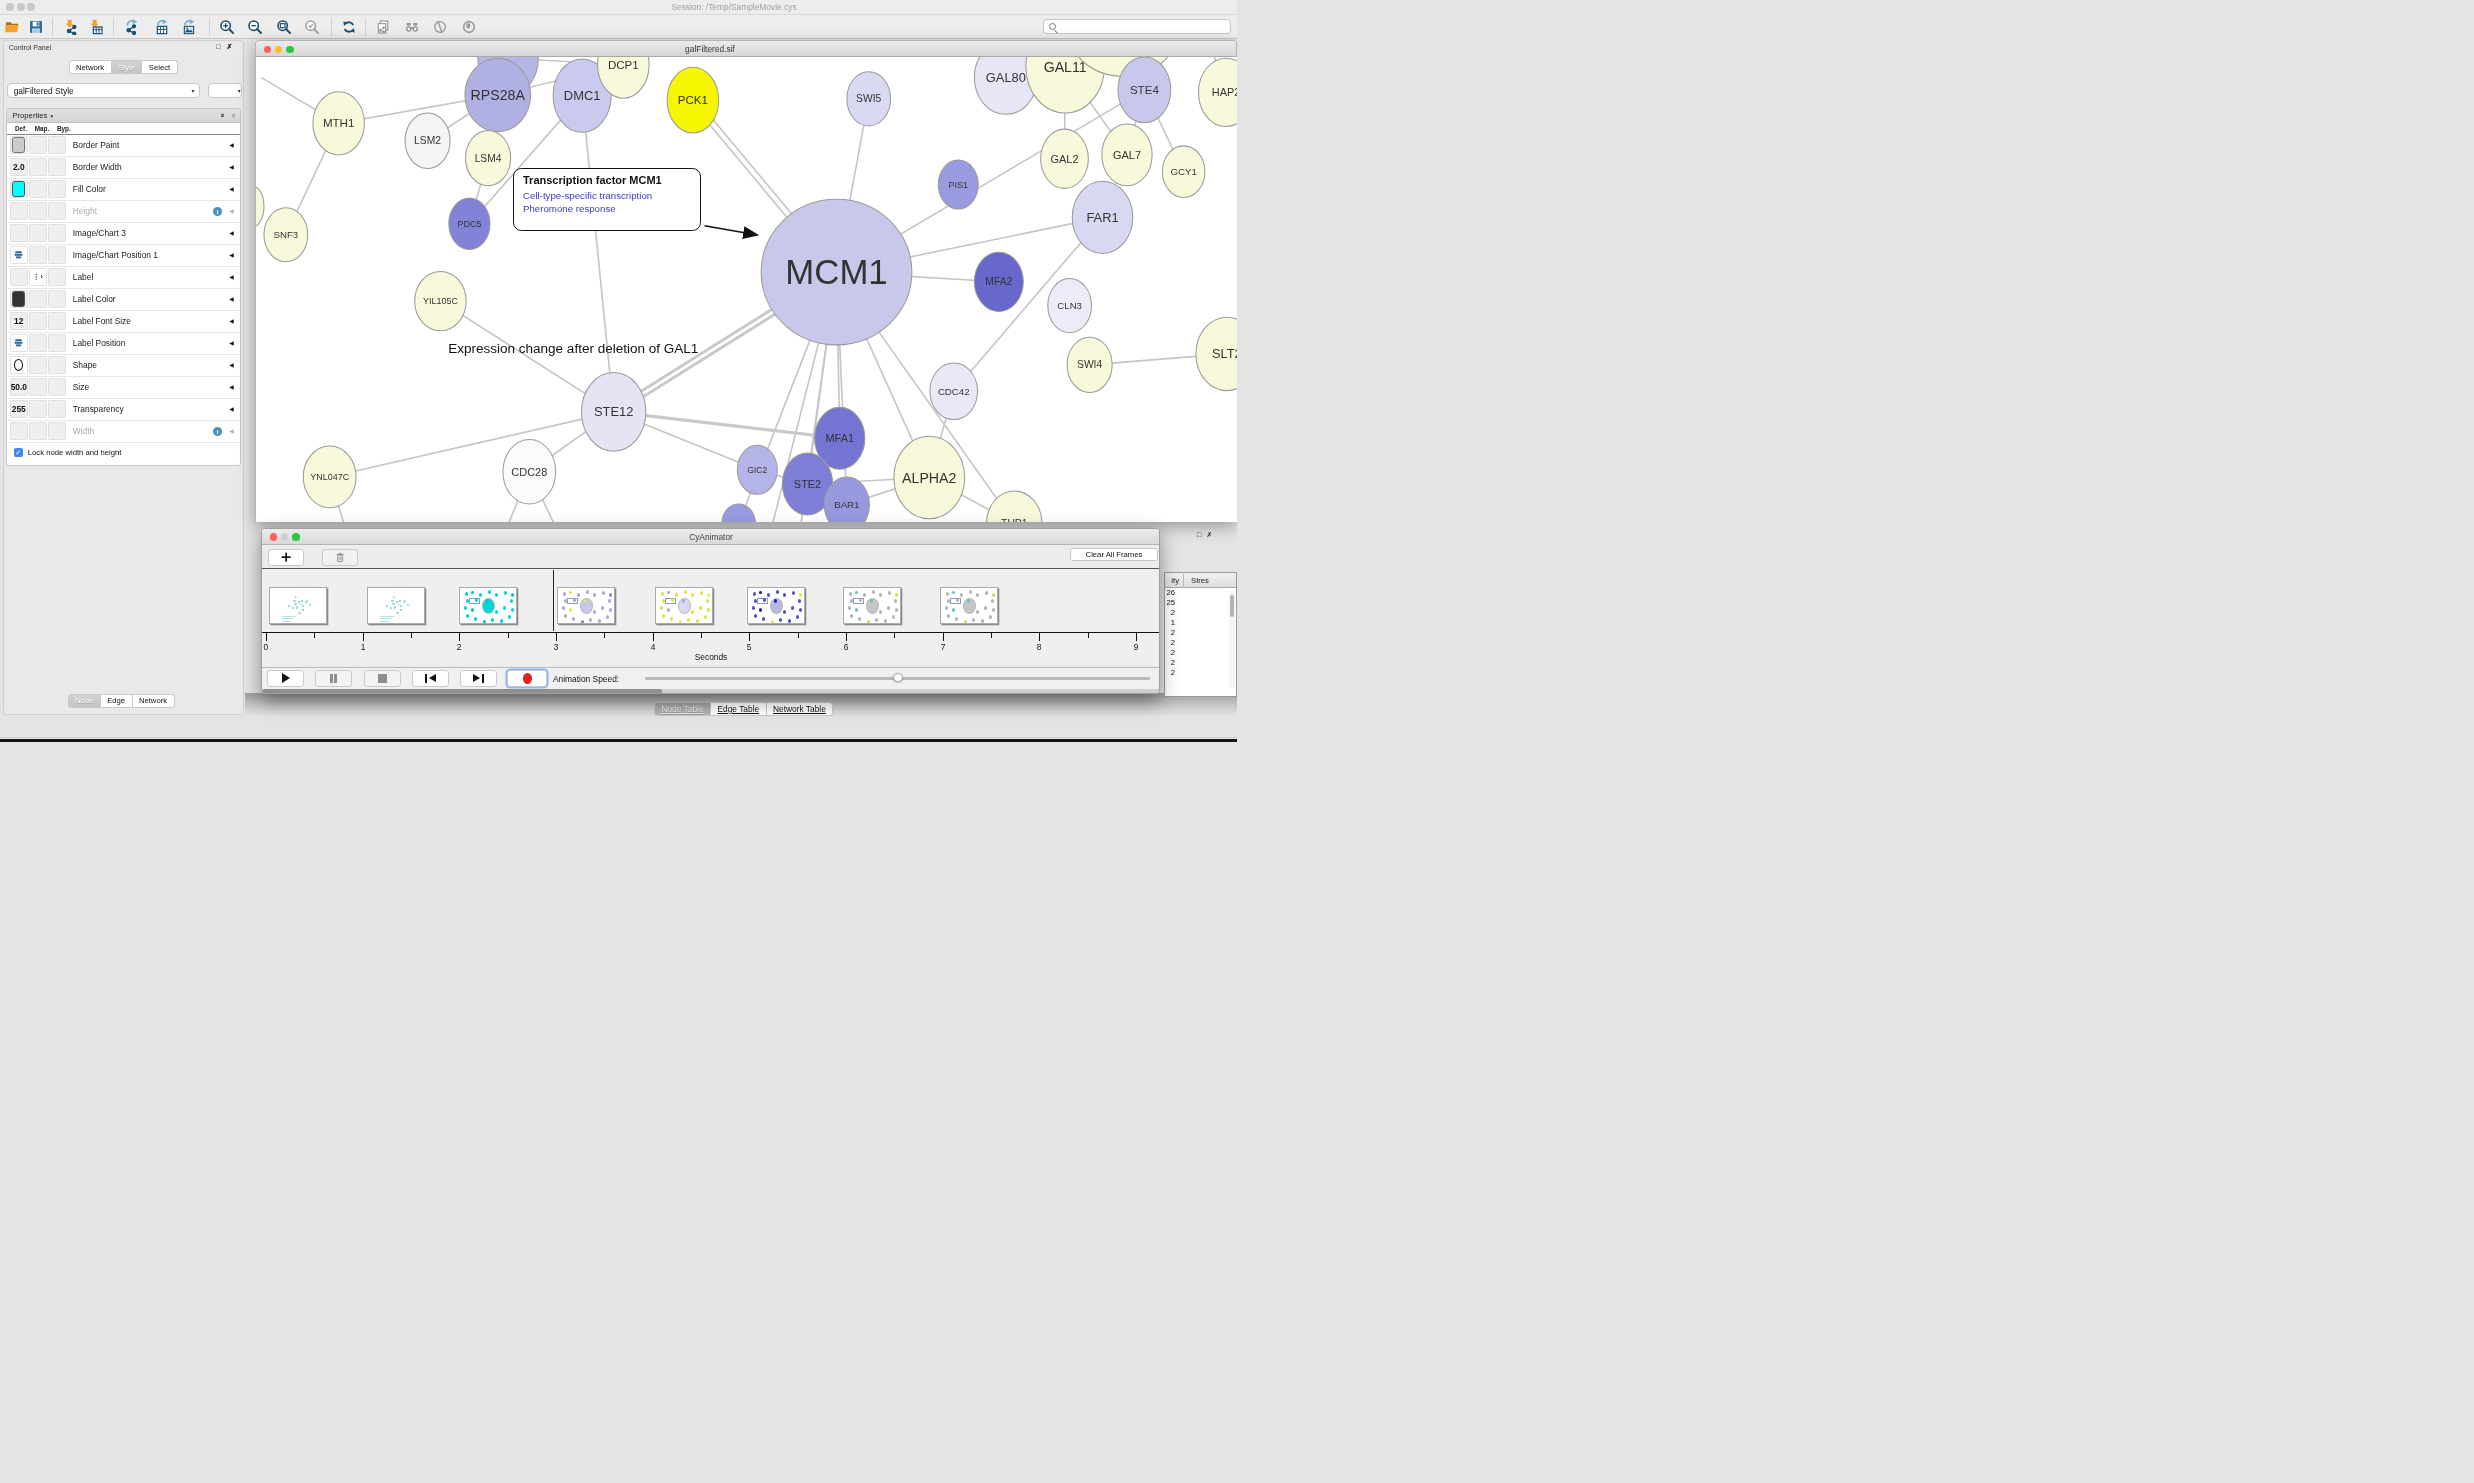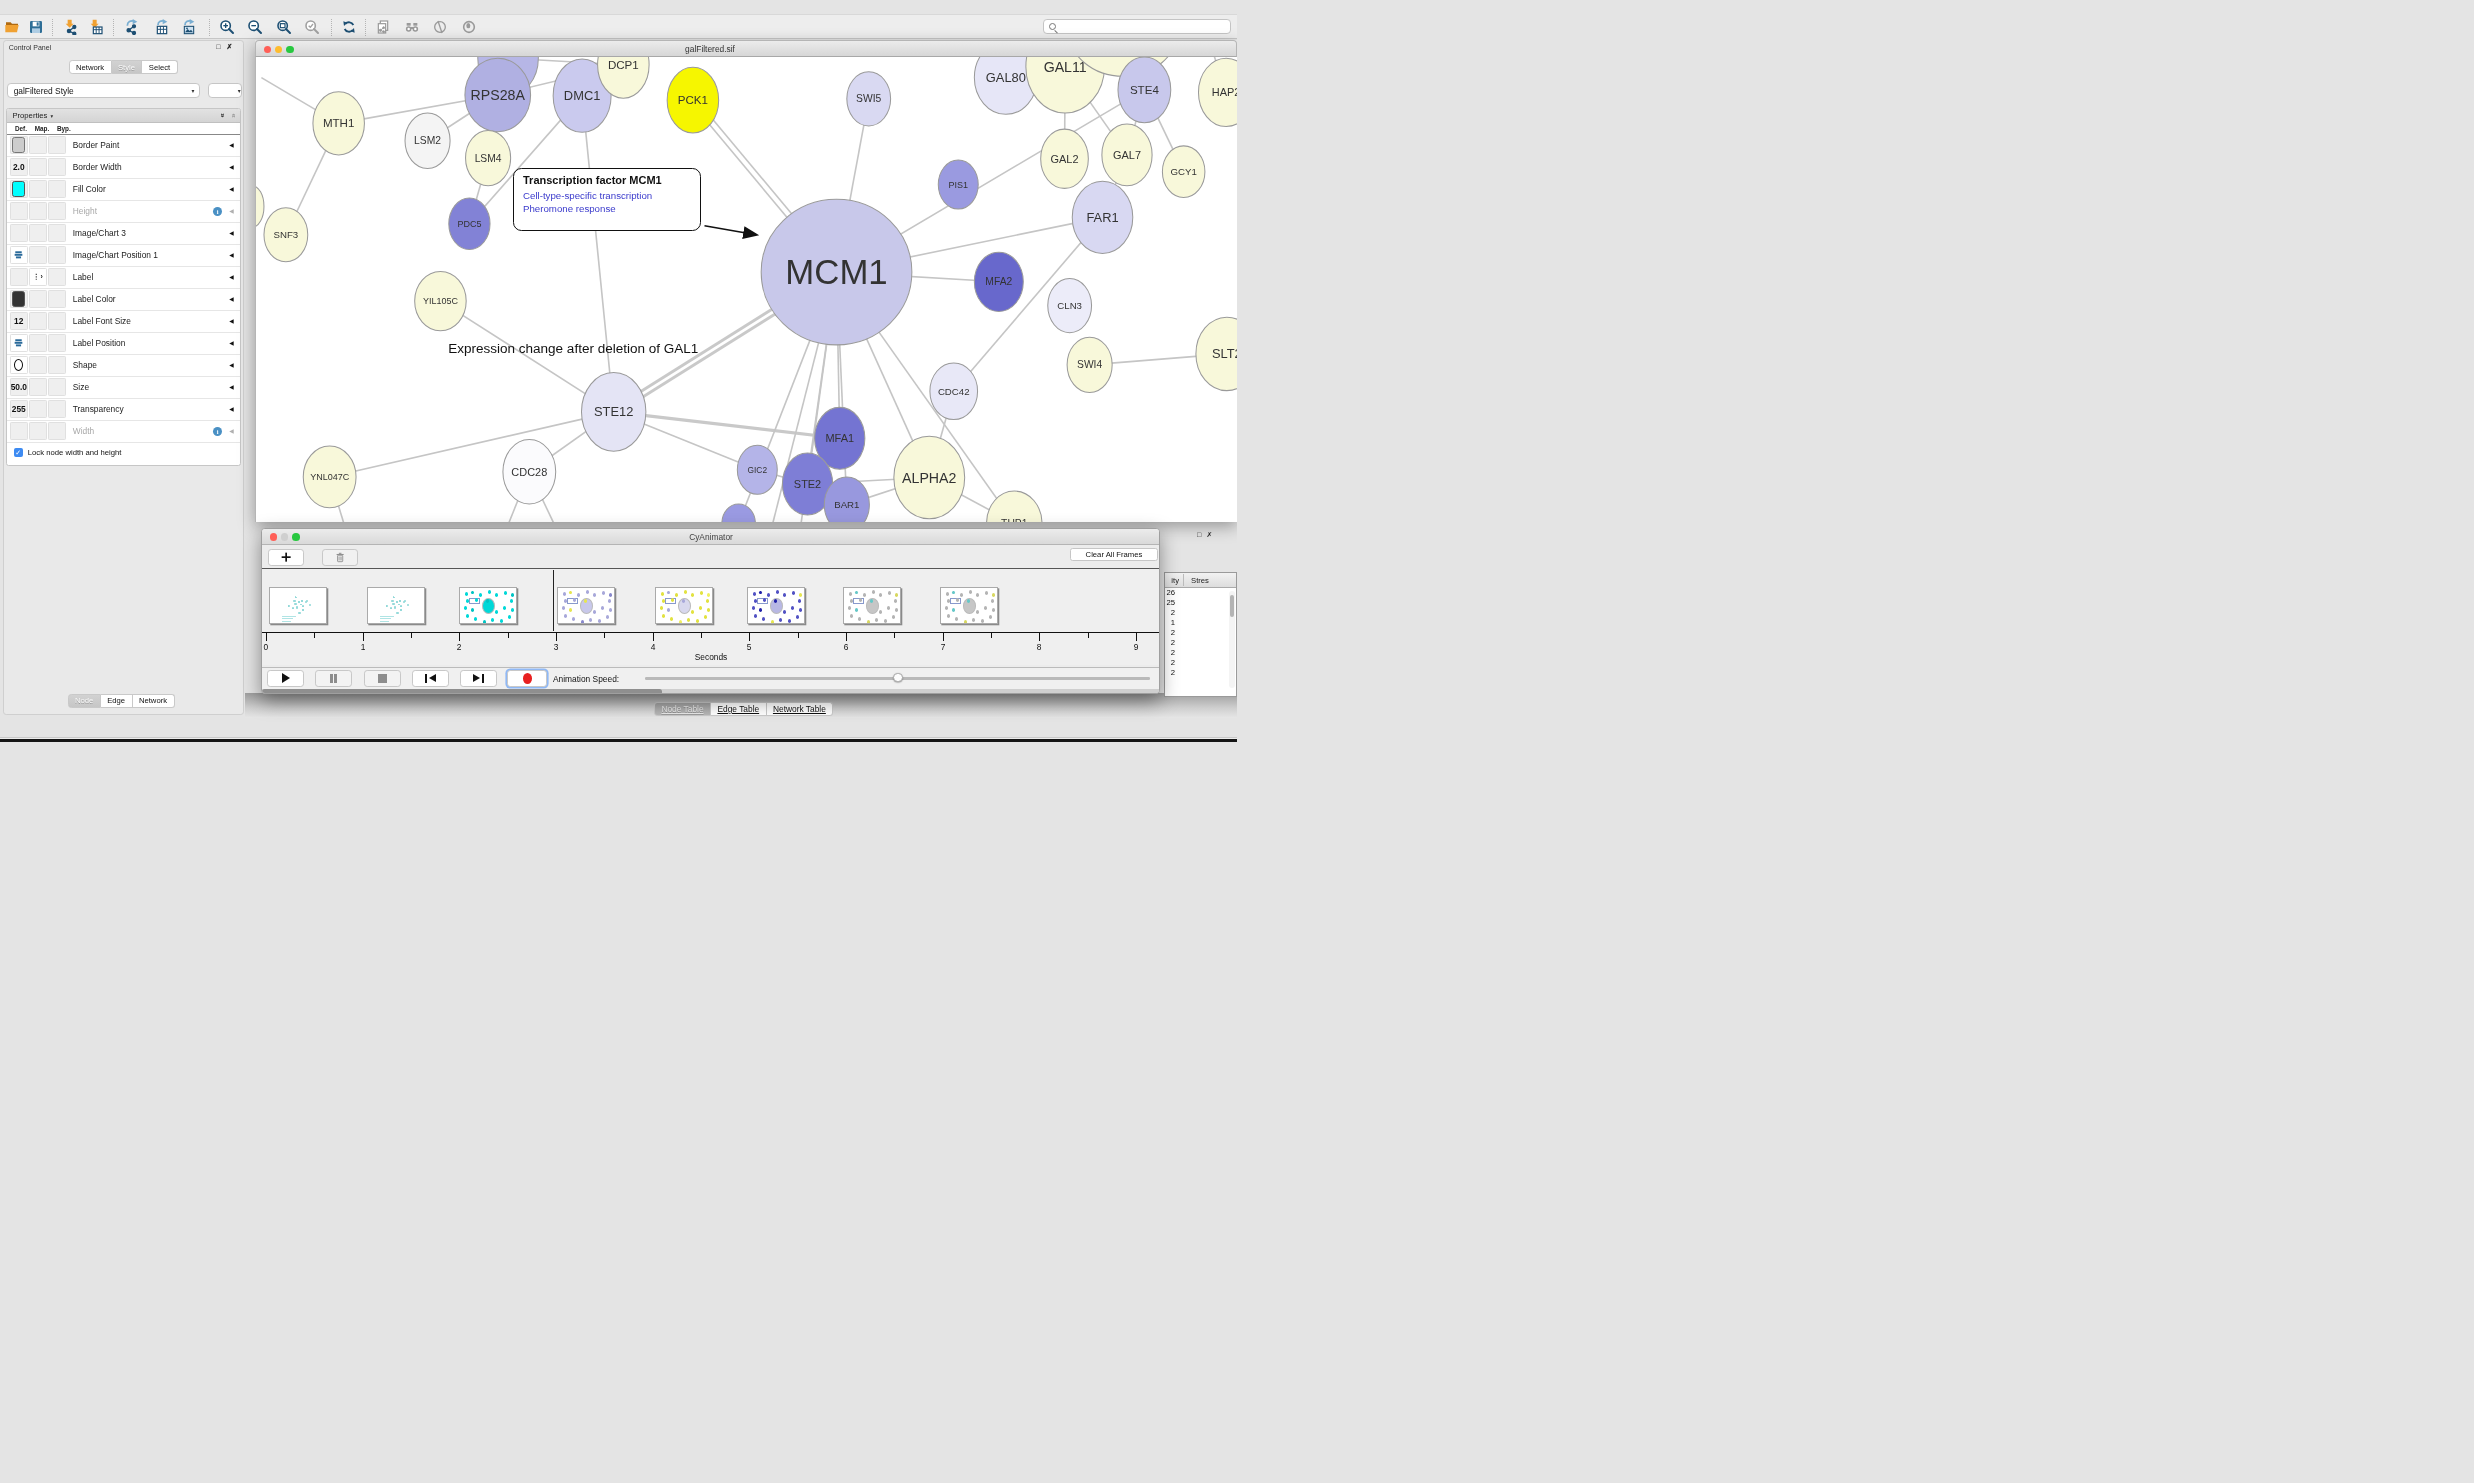--- a/index.html
+++ b/index.html
@@ -125,20 +125,26 @@
   #status-list-btn { position:absolute; left:5.2px; top:2.6px; width:20.6px; height:14px; background:#fff; border:0.6px solid #a8a8a8; display:flex; align-items:center; justify-content:center; }
   #memory-btn { position:absolute; left:1188px; top:3.2px; width:45px; height:13px; background:#f8f8f8; border:0.6px solid #8f8f8f; display:flex; align-items:center; justify-content:center; gap:3.2px; font-size:7.7px; color:#111; }
   #memdot { width:6.4px; height:6.4px; border-radius:50%; background:#1a9639; }
   #bottom-strip { position:absolute; left:0; top:739px; width:1237px; height:3.2px; background:#151515; }
 </style>
 </head>
 <body>
 
 <div id="screen">
 
+  <div id="menubar">
+    <span class="tl" style="left:6.4px;background:#c9c9c9"></span>
+    <span class="tl" style="left:17px;background:#c9c9c9"></span>
+    <span class="tl" style="left:27px;background:#c9c9c9"></span>
+    <span id="session-title">Session: /Temp/SampleMovie.cys</span>
+  </div>
 
   <div id="toolbar">
     <span class="tbi" style="left:3.9px">
         <svg viewBox="0 0 24 24">
           <path d="M3 5h7l2 2h9v5H3z" fill="#b06a10"></path>
           <path d="M2 9h20l-2.5 11H2z" fill="#f0a132"></path>
         </svg>
       </span>
     <span class="tbi" style="left:27px">
         <svg viewBox="0 0 24 24">

